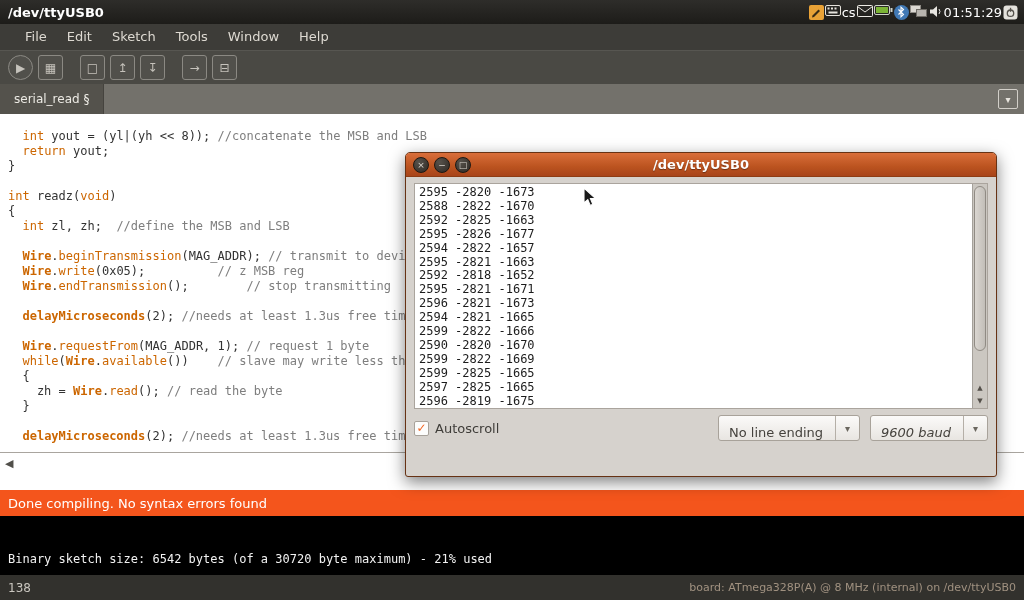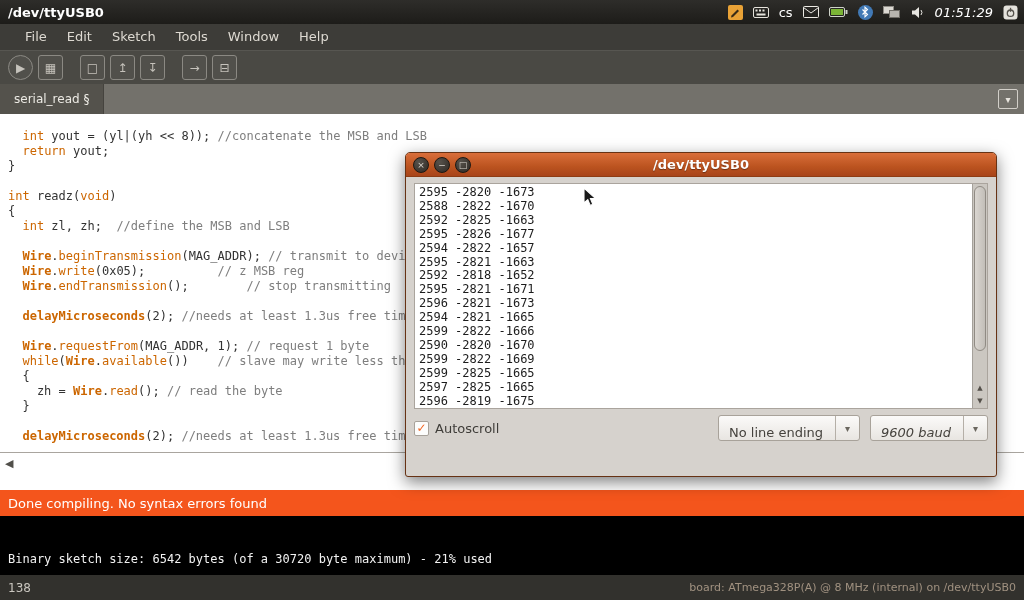--- a/index.html
+++ b/index.html
@@ -5,26 +5,26 @@
   * { margin:0; padding:0; box-sizing:border-box; }
   html,body { width:1024px; height:600px; overflow:hidden; background:#fff;
               font-family:"DejaVu Sans", sans-serif; position:relative; }
 
   .band { position:absolute; left:0; width:1024px; }
 
   
   #top-panel { top:0; height:24px; background:linear-gradient(#2e2d2a,#1d1c19);
                display:flex; align-items:center; color:#fff; z-index:10; }
   #panel-title { font-weight:bold; font-size:13px; margin-left:8px; }
-  #tray { margin-left:auto; display:flex; align-items:center; gap:10px; margin-right:6px; }
+  #tray { margin-left:auto; display:flex; align-items:flex-start; gap:1px; margin-right:6px; }
   #tray .ticn { display:flex; align-items:center; justify-content:center; }
   .bt-circle { width:15px; height:15px; border-radius:50%; background:#4179b5;
                display:flex; align-items:center; justify-content:center; }
   #kbd-layout { font-size:13px; color:#fff; }
-  #clock { font-size:13px; color:#fff;font-style:italic; }
+  #clock { font-size:13px; color:#fff; }
 
   
   #menu-bar { top:24px; height:26px; background:#3d3c38; display:flex; align-items:center;
               padding-left:15px; z-index:9; }
   .menu-item { color:#dedad2; font-size:13px; padding:0 10px; line-height:26px; }
 
   
   #toolbar { top:50px; height:34px; background:#4a4944; border-top:1px solid #575651;
              display:flex; align-items:center; padding-left:8px; z-index:9; }
   .tb-btn { width:25px; height:25px; border:1px solid #8b8983; border-radius:3px;

